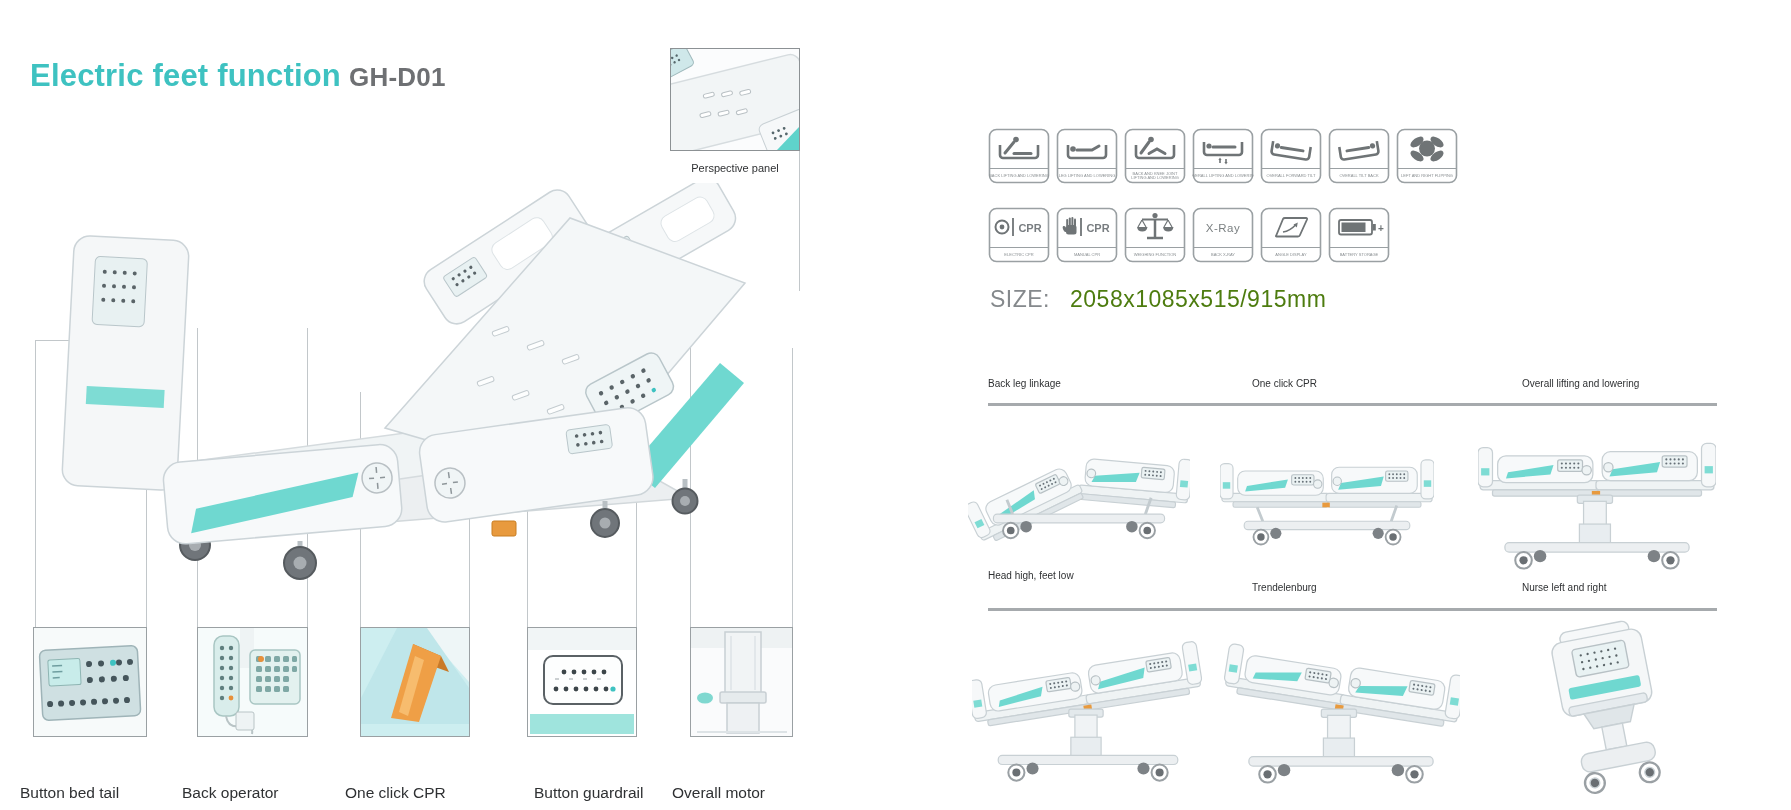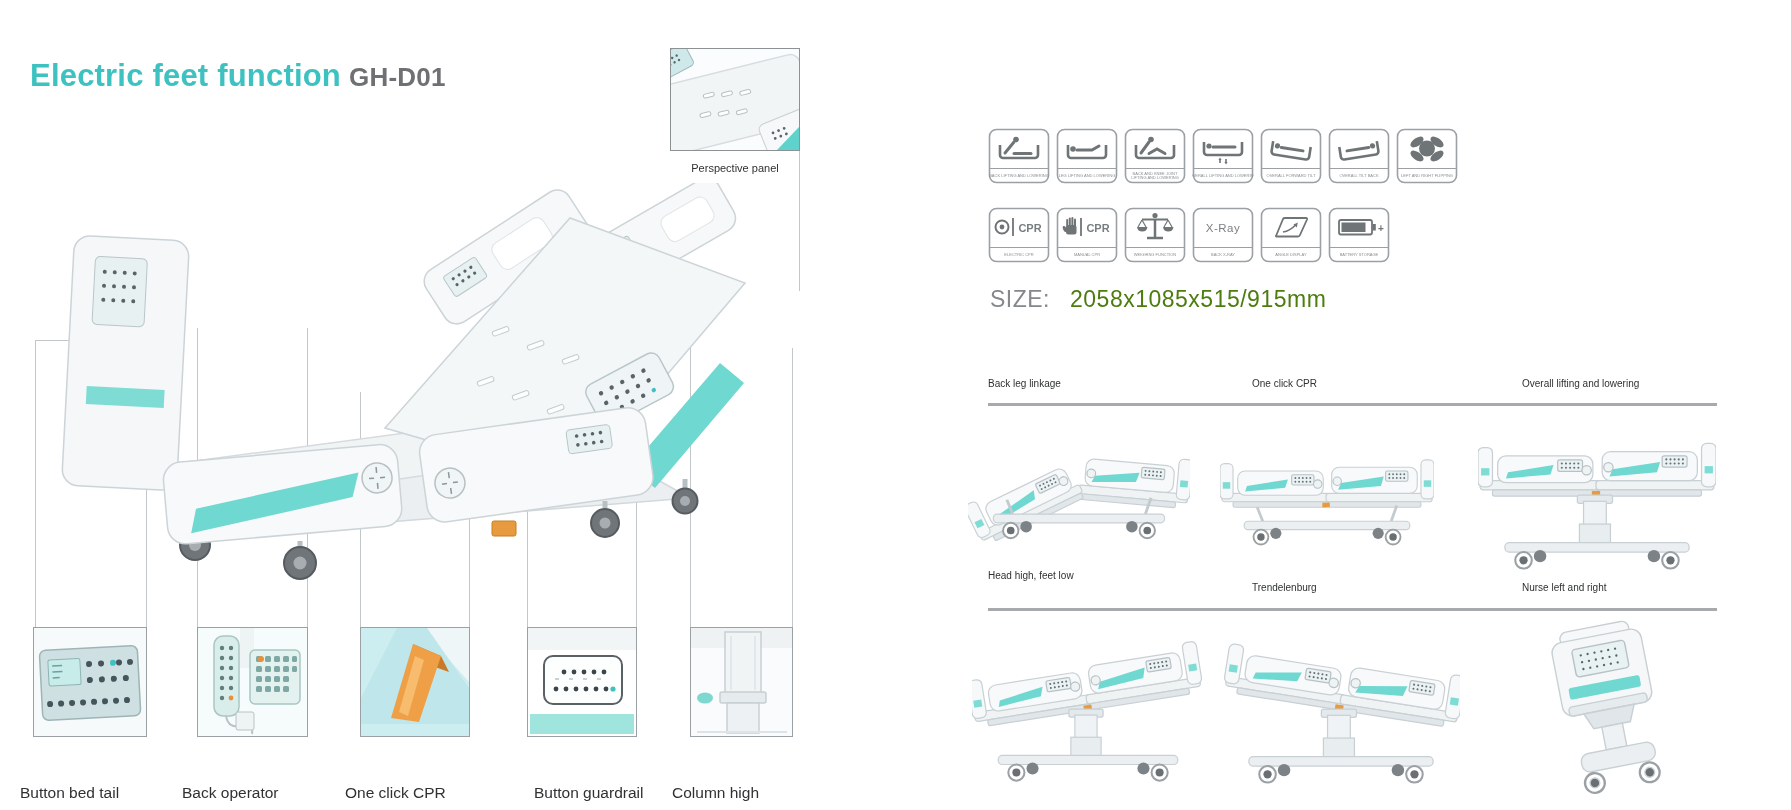--- a/index.html
+++ b/index.html
@@ -457,21 +457,21 @@
       <rect x="36" y="75" width="32" height="30" fill="#eef1f3" stroke="#c8cfd3" stroke-width="1.5"></rect>
       <ellipse cx="14" cy="70" rx="8" ry="5.5" fill="#7fd8d0"></ellipse>
       <path d="M6 104 h90" stroke="#dde3e6" stroke-width="2"></path>
     </svg>
   </div>
 
   <div class="callout-label" style="left:20px;width:140px;">Button bed tail</div>
   <div class="callout-label" style="left:182px;width:140px;">Back operator</div>
   <div class="callout-label" style="left:345px;width:140px;">One click CPR</div>
   <div class="callout-label" style="left:534px;width:140px;">Button guardrail</div>
-  <div class="callout-label" style="left:672px;width:140px;">Column high</div>
+  <div class="callout-label" style="left:672px;width:140px;">Overall motor</div>
 
 
   <div class="ficon frow1" style="left:988px;">
     <svg width="62" height="56" viewBox="0 0 62 56">
       <rect x="1.5" y="1.5" width="59" height="53" rx="7" fill="#fff" stroke="#9aa0a3" stroke-width="1.6"></rect>
       <path d="M12 17 v10 a3 3 0 0 0 3 3 h32 a3 3 0 0 0 3-3 v-10" fill="none" stroke="#6f7476" stroke-width="2.6"></path>
       <path d="M17 25 L26 14" stroke="#6f7476" stroke-width="3" stroke-linecap="round"></path>
       <circle cx="28" cy="11.5" r="2.8" fill="#6f7476"></circle>
       <path d="M26 25.5 H43" stroke="#6f7476" stroke-width="3" stroke-linecap="round"></path>
       <line x1="2" y1="40.5" x2="60" y2="40.5" stroke="#9aa0a3" stroke-width="1.2"></line>

